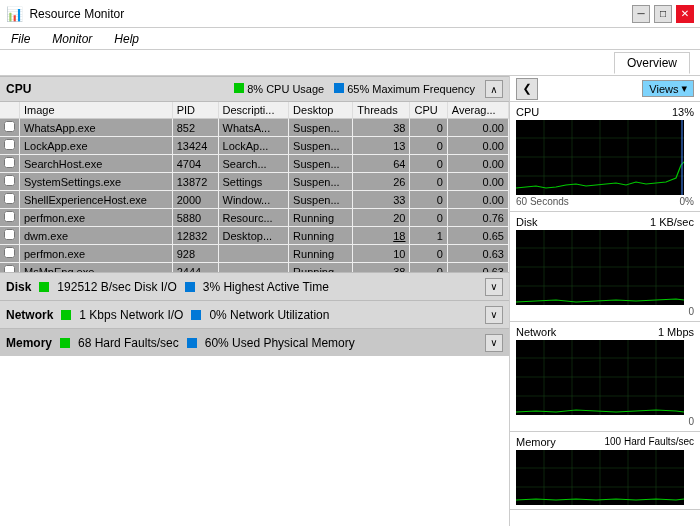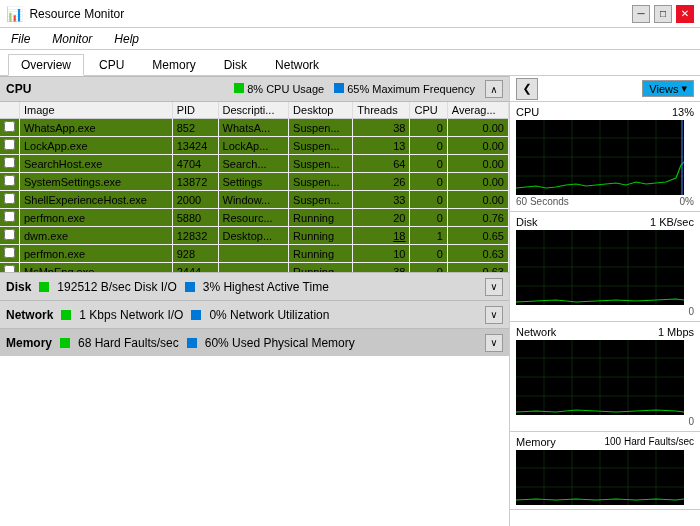--- a/index.html
+++ b/index.html
@@ -56,20 +56,21 @@
       font-style: italic;
     }
     .tabs-bar {
       background: #fff;
       border-bottom: 1px solid #ccc;
       display: flex;
       gap: 0;
       padding: 2px 8px 0 8px;
       height: 26px;
       align-items: flex-end;
+      flex-direction: column;
     }
     .tab {
       padding: 3px 12px;
       font-size: 12px;
       cursor: pointer;
       border: 1px solid transparent;
       border-bottom: none;
       margin-right: 2px;
     }
     .tab.active {
@@ -143,21 +144,21 @@
       align-items: center;
       justify-content: center;
       font-size: 10px;
       cursor: pointer;
     }
     
     .cpu-table-container {
       flex: 1;
       overflow-y: auto;
       overflow-x: hidden;
-      background: #4d7c0f;
+      background: #a3a3a3;
       max-height: 195px;
     }
     table {
       width: 100%;
       border-collapse: collapse;
       font-size: 11px;
     }
     thead tr {
       background: #f0f0f0;
       border-bottom: 1px solid #ccc;
@@ -206,21 +207,21 @@
       justify-content: space-between;
       padding: 3px 6px;
       border-bottom: 1px solid #ccc;
       height: 26px;
     }
     .views-btn {
       display: flex;
       align-items: center;
       gap: 3px;
       border: 1px solid #999;
-      background: #0ea5e9;
+      background: #7dd3fc;
       padding: 1px 6px;
       font-size: 11px;
       cursor: pointer;
     }
     .monitor-graph-section {
       border-bottom: 1px solid #ccc;
       padding: 4px 6px;
     }
     .monitor-graph-title {
       display: flex;

